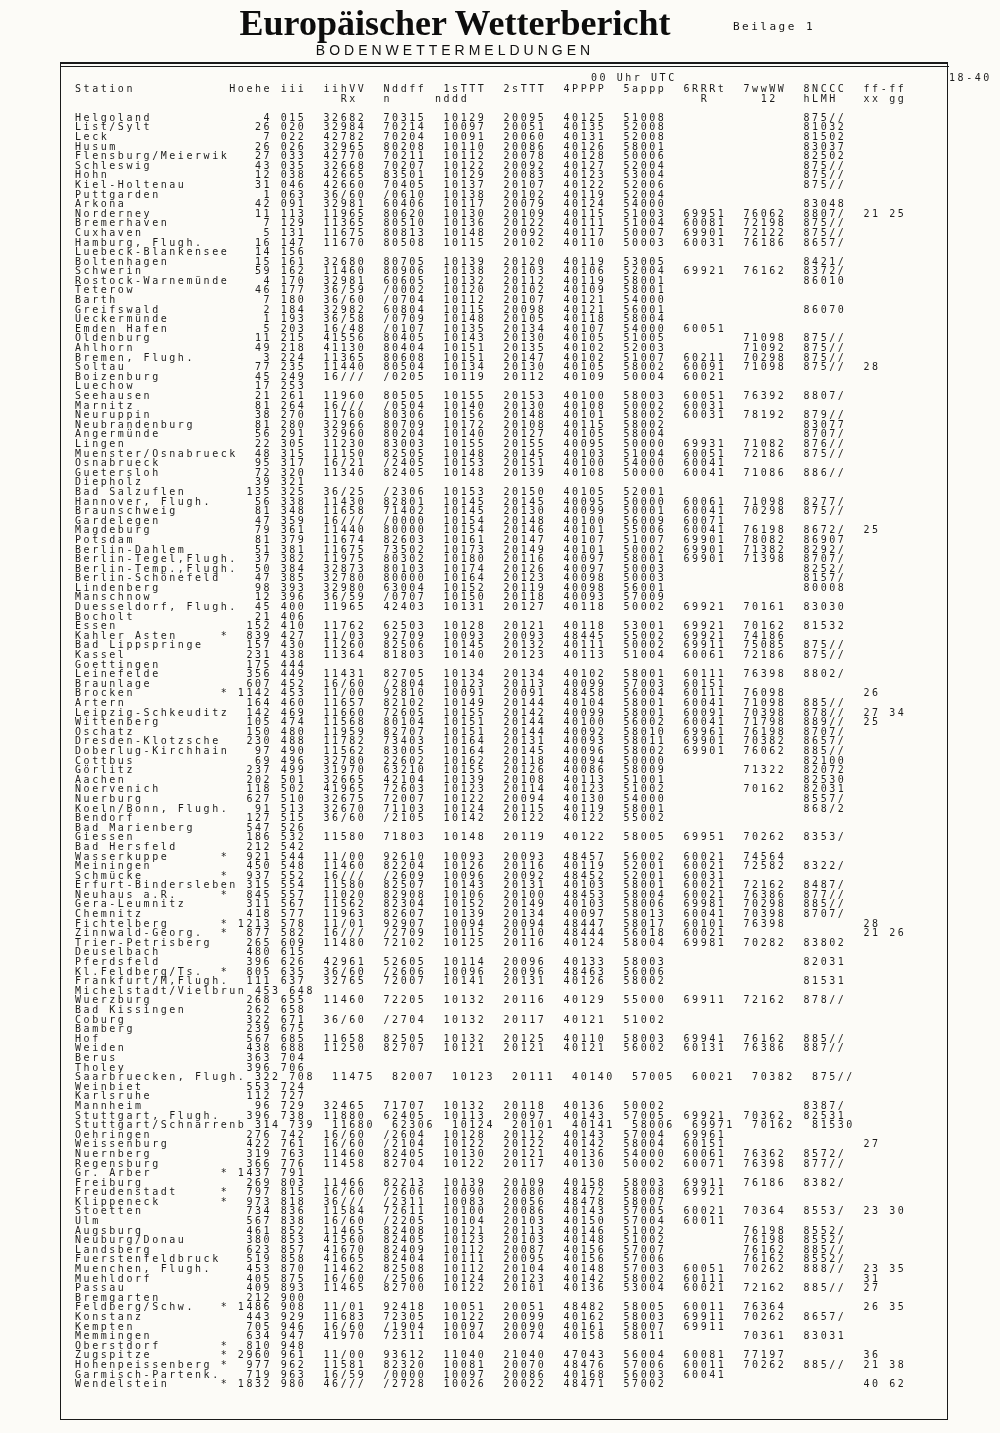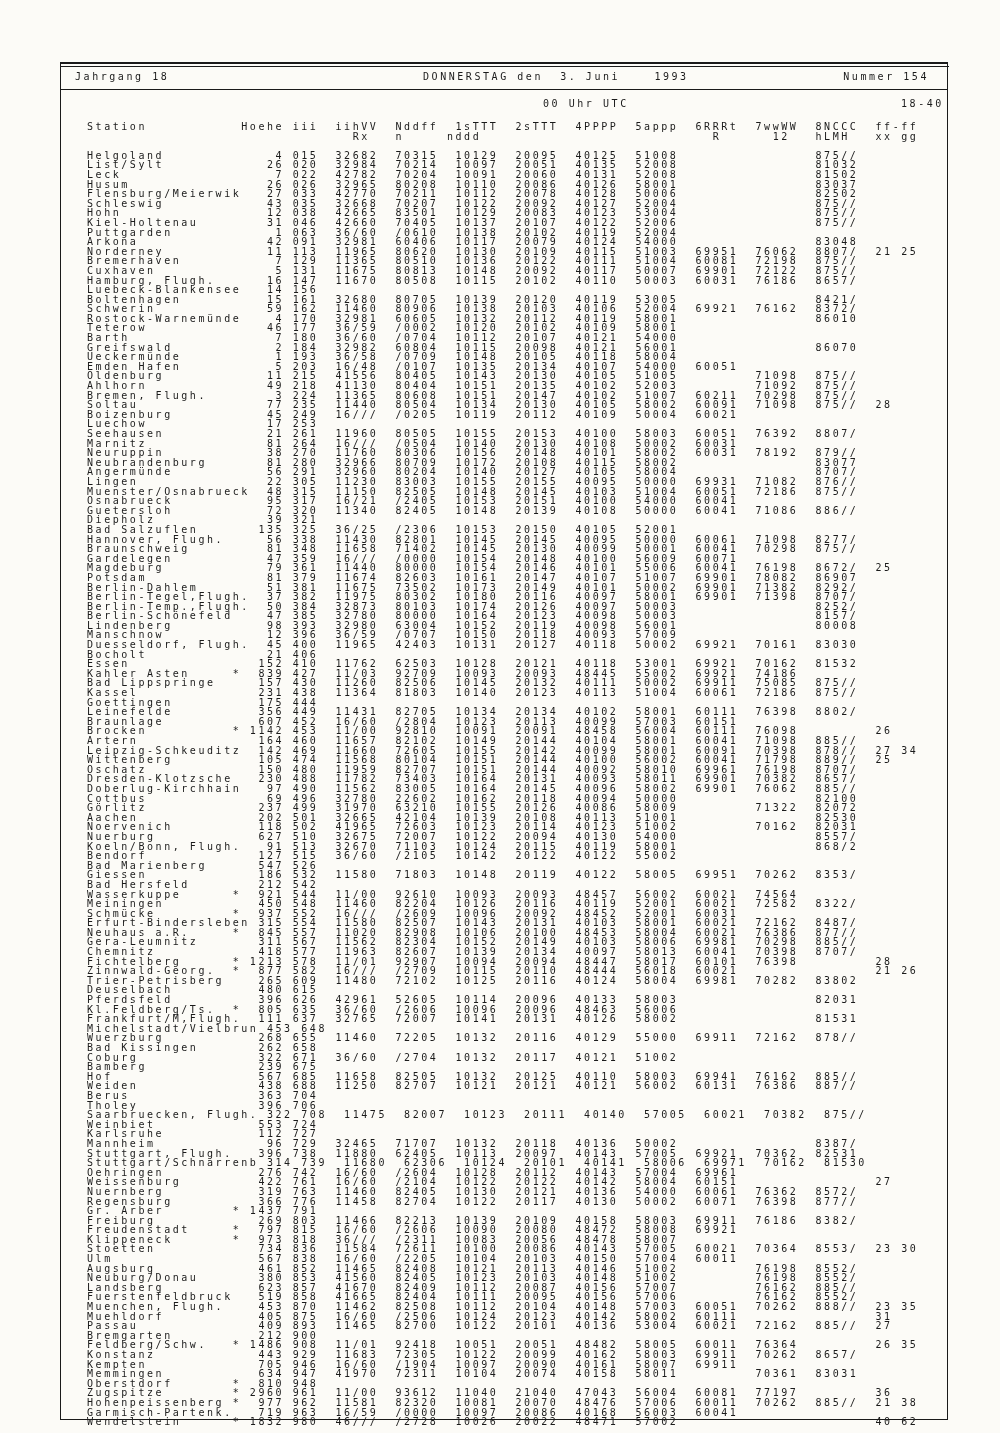--- a/index.html
+++ b/index.html
@@ -37,39 +37,39 @@
     border-top:1.2px solid #1a1a1a;
   }
   .issue {
     position:relative; height:25px; border-bottom:1.2px solid #1a1a1a;
   }
   .issue .mono { position:absolute; top:8px; }
   .iss-vol  { left:14px; }
   .iss-date { left:362px; }
   .iss-num  { right:18px; }
   .timerow { position:relative; height:20px; }
-  .timerow .mono { position:absolute; top:9px; }
+  .timerow .mono { position:absolute; top:9px;margin-left:48px; }
   .time-label { left:482px; }
   .time-range { left:840px; }
-  .tbl { margin:12px; padding:0 0 0 14px; }
+  .tbl { margin:0; padding:0 0 0 14px; }
   .ln  { min-height:9.6px; }
 </style>
 </head>
 <body>
 
 <div class="page">
 
+  <div class="masthead">
+    <div class="title">Europäischer Wetterbericht</div>
+    <div class="supplement">Beilage 1</div>
+    <div class="subtitle">BODENWETTERMELDUNGEN</div>
+  </div>
 
   <div class="frame">
 
-    <div class="issue">
-      <span class="mono iss-vol">Jahrgang 18</span>
-      <span class="mono iss-date">DONNERSTAG den  3. Juni    1993</span>
-      <span class="mono iss-num">Nummer 154</span>
-    </div>
 
     <div class="timerow">
       <span class="mono time-label">00 Uhr UTC</span>
       <span class="mono time-range">18-40</span>
     </div>
 
     <div class="tbl mono"><div class="ln">Station           Hoehe iii  iihVV  Nddff  1sTTT  2sTTT  4PPPP  5appp  6RRRt  7wwWW  8NCCC  ff-ff</div><div class="ln">                               Rx   n     nddd                           R      12   hLMH   xx gg</div><div class="ln"> </div><div class="ln">Helgoland             4 015  32682  70315  10129  20095  40125  51008                875//</div><div class="ln">List/Sylt            26 020  32984  70214  10097  20051  40135  52008                81032</div><div class="ln">Leck                  7 022  42782  70204  10091  20060  40131  52008                81502</div><div class="ln">Husum                26 026  32965  80208  10110  20086  40126  58001                83037</div><div class="ln">Flensburg/Meierwik   27 033  42770  70211  10112  20078  40128  50006                82502</div><div class="ln">Schleswig            43 035  32668  70207  10122  20092  40127  52004                875//</div><div class="ln">Hohn                 12 038  42665  83501  10129  20083  40123  53004                875//</div><div class="ln">Kiel-Holtenau        31 046  42660  70405  10137  20107  40122  52006                875//</div><div class="ln">Puttgarden            1 063  36/60  /0610  10138  20102  40119  52004</div><div class="ln">Arkona               42 091  32981  60406  10117  20079  40124  54000                83048</div><div class="ln">Norderney            11 113  11965  80620  10130  20109  40115  51003  69951  76062  8807/  21 25</div><div class="ln">Bremerhaven           7 129  11365  80510  10136  20122  40111  51004  60081  72198  875//</div><div class="ln">Cuxhaven              5 131  11675  80813  10148  20092  40117  50007  69901  72122  875//</div><div class="ln">Hamburg, Flugh.      16 147  11670  80508  10115  20102  40110  50003  60031  76186  8657/</div><div class="ln">Luebeck-Blankensee   14 156</div><div class="ln">Boltenhagen          15 161  32680  80705  10139  20120  40119  53005                8421/</div><div class="ln">Schwerin             59 162  11460  80906  10138  20103  40106  52004  69921  76162  8372/</div><div class="ln">Rostock-Warnemünde    4 170  32981  60605  10132  20112  40119  58001                86010</div><div class="ln">Teterow              46 177  36/59  /0002  10120  20102  40109  58001</div><div class="ln">Barth                 7 180  36/60  /0704  10112  20107  40121  54000</div><div class="ln">Greifswald            2 184  32982  60804  10115  20098  40121  56001                86070</div><div class="ln">Ueckermünde           1 193  36/58  /0709  10148  20105  40118  58004</div><div class="ln">Emden Hafen           5 203  16/48  /0107  10135  20134  40107  54000  60051</div><div class="ln">Oldenburg            11 215  41556  80405  10143  20130  40105  51005         71098  875//</div><div class="ln">Ahlhorn              49 218  41130  80404  10151  20135  40102  52003         71092  875//</div><div class="ln">Bremen, Flugh.        3 224  11365  80608  10151  20147  40102  51007  60211  70298  875//</div><div class="ln">Soltau               77 235  11440  80504  10134  20130  40105  58002  60091  71098  875//  28</div><div class="ln">Boizenburg           45 249  16///  /0205  10119  20112  40109  50004  60021</div><div class="ln">Luechow              17 253</div><div class="ln">Seehausen            21 261  11960  80505  10155  20153  40100  58003  60051  76392  8807/</div><div class="ln">Marnitz              81 264  16///  /0504  10140  20130  40108  50002  60031</div><div class="ln">Neuruppin            38 270  11760  80306  10156  20148  40101  58002  60031  78192  879//</div><div class="ln">Neubrandenburg       81 280  32966  80709  10172  20108  40115  58002                83077</div><div class="ln">Angermünde           56 291  32960  80204  10140  20127  40105  58004                8707/</div><div class="ln">Lingen               22 305  11230  83003  10155  20155  40095  50000  69931  71082  876//</div><div class="ln">Muenster/Osnabrueck  48 315  11150  82505  10148  20145  40103  51004  60051  72186  875//</div><div class="ln">Osnabrueck           95 317  16/21  /2405  10153  20151  40100  54000  60041</div><div class="ln">Guetersloh           72 320  11340  82405  10148  20139  40108  50000  60041  71086  886//</div><div class="ln">Diepholz             39 321</div><div class="ln">Bad Salzuflen       135 325  36/25  /2306  10153  20150  40105  52001</div><div class="ln">Hannover, Flugh.     56 338  11430  82801  10145  20145  40095  50000  60061  71098  8277/</div><div class="ln">Braunschweig         81 348  11658  71402  10145  20130  40099  50001  60041  70298  875//</div><div class="ln">Gardelegen           47 359  16///  /0000  10154  20148  40100  56009  60071</div><div class="ln">Magdeburg            79 361  11440  80000  10154  20146  40101  55006  60041  76198  8672/  25</div><div class="ln">Potsdam              81 379  11674  82603  10161  20147  40107  51007  69901  78082  86907</div><div class="ln">Berlin-Dahlem        51 381  11675  73502  10173  20149  40101  50002  69901  71382  8292/</div><div class="ln">Berlin-Tegel,Flugh.  37 382  11975  80302  10180  20116  40097  58001  69901  71398  8707/</div><div class="ln">Berlin-Temp.,Flugh.  50 384  32873  80103  10174  20126  40097  50003                8252/</div><div class="ln">Berlin-Schönefeld    47 385  32780  80000  10164  20123  40098  50003                8157/</div><div class="ln">Lindenberg           98 393  32980  63004  10152  20119  40098  56001                80008</div><div class="ln">Manschnow            12 396  36/59  /0707  10150  20118  40093  57009</div><div class="ln">Duesseldorf, Flugh.  45 400  11965  42403  10131  20127  40118  50002  69921  70161  83030</div><div class="ln">Bocholt              21 406</div><div class="ln">Essen               152 410  11762  62503  10128  20121  40118  53001  69921  70162  81532</div><div class="ln">Kahler Asten     *  839 427  11/03  92709  10093  20093  48445  55002  69921  74186</div><div class="ln">Bad Lippspringe     157 430  11260  82506  10145  20132  40111  50002  69911  75085  875//</div><div class="ln">Kassel              231 438  11364  81803  10140  20123  40113  51004  60061  72186  875//</div><div class="ln">Goettingen          175 444</div><div class="ln">Leinefelde          356 449  11431  82705  10134  20134  40102  58001  60111  76398  8802/</div><div class="ln">Braunlage           607 452  16/60  /2804  10123  20113  40099  57003  60151</div><div class="ln">Brocken          * 1142 453  11/00  92810  10091  20091  48458  56004  60111  76098         26</div><div class="ln">Artern              164 460  11657  82102  10149  20144  40104  58001  60041  71098  885//</div><div class="ln">Leipzig-Schkeuditz  142 469  11660  72605  10155  20142  40099  58001  60091  70398  878//  27 34</div><div class="ln">Wittenberg          105 474  11568  80104  10151  20144  40100  56002  60041  71798  889//  25</div><div class="ln">Oschatz             150 480  11959  82707  10151  20144  40092  58010  69961  76198  8707/</div><div class="ln">Dresden-Klotzsche   230 488  11782  73403  10164  20131  40093  58011  69901  70382  8657/</div><div class="ln">Doberlug-Kirchhain   97 490  11562  83005  10164  20145  40096  58002  69901  76062  885//</div><div class="ln">Cottbus              69 496  32780  22602  10162  20118  40094  50000                82100</div><div class="ln">Görlitz             237 499  31970  63210  10155  20126  40086  58009         71322  82072</div><div class="ln">Aachen              202 501  32665  42104  10139  20108  40113  51001                82530</div><div class="ln">Noervenich          118 502  41965  72603  10123  20114  40123  51002         70162  82031</div><div class="ln">Nuerburg            627 510  32675  72007  10122  20094  40130  54000                8557/</div><div class="ln">Koeln/Bonn, Flugh.   91 513  32670  71103  10124  20115  40119  58001                868/2</div><div class="ln">Bendorf             127 515  36/60  /2105  10142  20122  40122  55002</div><div class="ln">Bad Marienberg      547 526</div><div class="ln">Giessen             186 532  11580  71803  10148  20119  40122  58005  69951  70262  8353/</div><div class="ln">Bad Hersfeld        212 542</div><div class="ln">Wasserkuppe      *  921 544  11/00  92610  10093  20093  48457  56002  60021  74564</div><div class="ln">Meiningen           450 548  11460  82204  10126  20116  40119  52001  60021  72582  8322/</div><div class="ln">Schmücke         *  937 552  16///  /2609  10096  20092  48452  52001  60031</div><div class="ln">Erfurt-Bindersleben 315 554  11580  82507  10143  20131  40103  58001  60021  72162  8487/</div><div class="ln">Neuhaus a.R.     *  845 557  11020  82908  10106  20100  48453  58004  60021  76386  877//</div><div class="ln">Gera-Leumnitz       311 567  11562  82304  10152  20149  40103  58006  69981  70298  885//</div><div class="ln">Chemnitz            418 577  11963  82607  10139  20134  40097  58013  60041  70398  8707/</div><div class="ln">Fichtelberg      * 1213 578  11/01  92907  10094  20094  48447  58017  60101  76398         28</div><div class="ln">Zinnwald-Georg.  *  877 582  16///  /2709  10115  20110  48444  56018  60021                21 26</div><div class="ln">Trier-Petrisberg    265 609  11480  72102  10125  20116  40124  58004  69981  70282  83802</div><div class="ln">Deuselbach          480 615</div><div class="ln">Pferdsfeld          396 626  42961  52605  10114  20096  40133  58003                82031</div><div class="ln">Kl.Feldberg/Ts.  *  805 635  36/60  /2606  10096  20096  48463  56006</div><div class="ln">Frankfurt/M,Flugh.  111 637  32765  72007  10141  20131  40126  58002                81531</div><div class="ln">Michelstadt/Vielbrun 453 648</div><div class="ln">Wuerzburg           268 655  11460  72205  10132  20116  40129  55000  69911  72162  878//</div><div class="ln">Bad Kissingen       262 658</div><div class="ln">Coburg              322 671  36/60  /2704  10132  20117  40121  51002</div><div class="ln">Bamberg             239 675</div><div class="ln">Hof                 567 685  11658  82505  10132  20125  40110  58003  69941  76162  885//</div><div class="ln">Weiden              438 688  11250  82707  10121  20121  40121  56002  60131  76386  887//</div><div class="ln">Berus               363 704</div><div class="ln">Tholey              396 706</div><div class="ln">Saarbruecken, Flugh. 322 708  11475  82007  10123  20111  40140  57005  60021  70382  875//</div><div class="ln">Weinbiet            553 724</div><div class="ln">Karlsruhe           112 727</div><div class="ln">Mannheim             96 729  32465  71707  10132  20118  40136  50002                8387/</div><div class="ln">Stuttgart, Flugh.   396 738  11880  62405  10113  20097  40143  57005  69921  70362  82531</div><div class="ln">Stuttgart/Schnarrenb 314 739  11680  62306  10124  20101  40141  58006  69971  70162  81530</div><div class="ln">Oehringen           276 742  16/60  /2604  10128  20112  40143  57004  69961</div><div class="ln">Weissenburg         422 761  16/60  /2104  10122  20122  40142  58004  60151                27</div><div class="ln">Nuernberg           319 763  11460  82405  10130  20121  40136  54000  60061  76362  8572/</div><div class="ln">Regensburg          366 776  11458  82704  10122  20117  40130  50002  60071  76398  877//</div><div class="ln">Gr. Arber        * 1437 791</div><div class="ln">Freiburg            269 803  11466  82213  10139  20109  40158  58003  69911  76186  8382/</div><div class="ln">Freudenstadt     *  797 815  16/60  /2606  10090  20080  48472  58008  69921</div><div class="ln">Klippeneck       *  973 818  36///  /2311  10083  20056  48478  58007</div><div class="ln">Stoetten            734 836  11584  72611  10100  20086  40143  57005  60021  70364  8553/  23 30</div><div class="ln">Ulm                 567 838  16/60  /2205  10104  20103  40150  57004  60011</div><div class="ln">Augsburg            461 852  11465  82408  10121  20113  40146  51002         76198  8552/</div><div class="ln">Neuburg/Donau       380 853  41560  82405  10123  20103  40148  51002         76198  8552/</div><div class="ln">Landsberg           623 857  41670  82409  10112  20087  40156  57007         76162  885//</div><div class="ln">Fuerstenfeldbruck   519 858  41665  82404  10111  20095  40156  57006         76162  8552/</div><div class="ln">Muenchen, Flugh.    453 870  11462  82508  10112  20104  40148  57003  60051  70262  888//  23 35</div><div class="ln">Muehldorf           405 875  16/60  /2506  10124  20123  40142  58002  60111                31</div><div class="ln">Passau              409 893  11465  82700  10122  20101  40136  53004  60021  72162  885//  27</div><div class="ln">Bremgarten          212 900</div><div class="ln">Feldberg/Schw.   * 1486 908  11/01  92418  10051  20051  48482  58005  60011  76364         26 35</div><div class="ln">Konstanz            443 929  11683  72305  10122  20099  40162  58003  69911  70262  8657/</div><div class="ln">Kempten             705 946  16/60  /1904  10097  20090  40161  58007  69911</div><div class="ln">Memmingen           634 947  41970  72311  10104  20074  40158  58011         70361  83031</div><div class="ln">Oberstdorf       *  810 948</div><div class="ln">Zugspitze        * 2960 961  11/00  93612  11040  21040  47043  56004  60081  77197         36</div><div class="ln">Hohenpeissenberg *  977 962  11581  82320  10081  20070  48476  57006  60011  70262  885//  21 38</div><div class="ln">Garmisch-Partenk.   719 963  16/59  /0000  10097  20086  40168  56003  60041</div><div class="ln">Wendelstein      * 1832 980  46///  /2728  10026  20022  48471  57002                       40 62</div></div>
 
   </div>
 </div>

